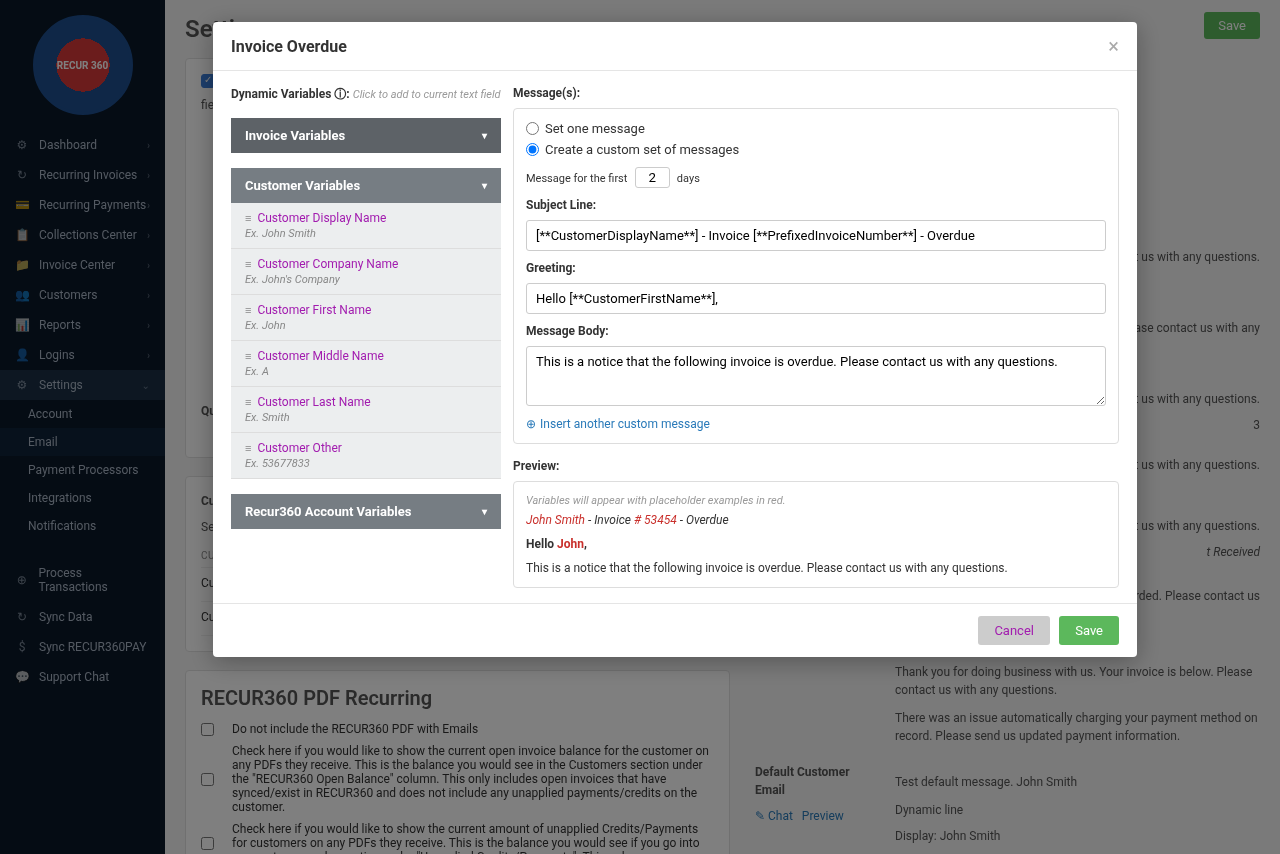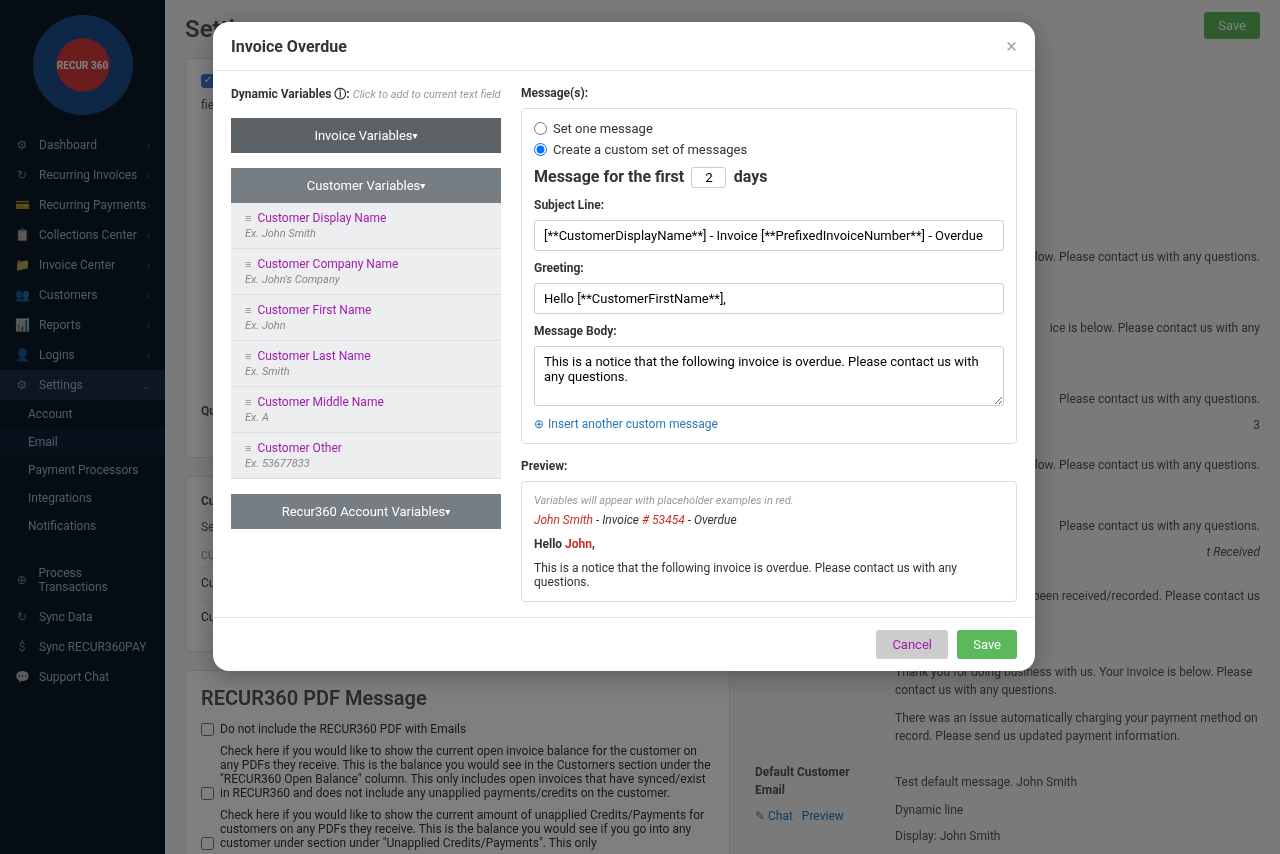--- a/index.html
+++ b/index.html
@@ -14,57 +14,57 @@
 .nav-left{display:flex;align-items:center;gap:10px}
 .nav-icon{width:14px;display:inline-block;text-align:center;opacity:.7}
 .chevron{font-size:10px;opacity:.5}
 .sub-item{padding:7px 15px 7px 28px;font-size:12px;cursor:pointer}
 .sub-item.selected{background:#0f2238;position:relative}
 .sub-item.selected::after{content:"";position:absolute;right:-8px;top:50%;transform:translateY(-50%);border:8px solid transparent;border-right-color:#f5f5f5}
 .main{flex:1;overflow-y:auto;padding:15px 20px}
 .page-title{font-size:24px;color:#555;font-weight:600;margin-bottom:15px}
 .save-btn{position:absolute;top:12px;right:20px;background:#5cb85c;color:#fff;border:none;padding:6px 14px;border-radius:3px;font-size:13px;cursor:pointer}
 .overlay{position:absolute;inset:0;background:rgba(0,0,0,.5);z-index:100}
-.modal{position:absolute;top:22px;left:213px;width:822px;background:#fff;border-radius:16px;z-index:101;box-shadow:0 5px 25px rgba(0,0,0,.3)}
+.modal{position:absolute;top:22px;left:213px;width:924px;background:#fff;border-radius:4px;z-index:101;box-shadow:0 5px 25px rgba(0,0,0,.3)}
 .modal-header{padding:12px 18px;border-bottom:1px solid #e5e5e5;display:flex;justify-content:space-between;align-items:center}
 .modal-title{font-size:16px;font-weight:bold}
 .modal-close{font-size:20px;color:#aaa;cursor:pointer;background:none;border:none}
-.modal-body{padding:15px 18px;display:flex;gap:20px}
+.modal-body{padding:15px 18px;display:flex;gap:12px}
 .left-col{width:270px;flex-shrink:0}
 .right-col{flex:1}
 .dv-label{font-size:12px;font-weight:bold;margin-bottom:6px}
 .dv-hint{font-style:italic;color:#999;font-weight:normal;font-size:11px}
-.accordion-hd{background:#5d6267;color:#fff;padding:10px 14px;font-size:13px;font-weight:400;display:flex;justify-content:center;align-items:center;cursor:pointer;margin-top:15px}
+.accordion-hd{background:#5d6267;color:#fff;padding:10px 14px;font-size:13px;font-weight:700;display:flex;justify-content:space-between;align-items:center;cursor:pointer;margin-top:15px}
 .accordion-hd.light{background:#767d83}
 .var-item{background:#eceeef;padding:8px 14px;border-bottom:1px solid #ddd;cursor:pointer;font-size:12px}
 .var-name{color:#a21caf}
 .var-ex{font-style:italic;color:#888;font-size:11px;margin-top:2px}
 .drag-icon{display:inline-block;margin-right:6px;color:#888;font-size:11px}
 .section-label{font-weight:bold;font-size:12px;margin-bottom:8px}
 .msg-box{border:1px solid #ddd;border-radius:4px;padding:12px;margin-bottom:15px}
 .radio-row{display:flex;align-items:center;gap:6px;margin-bottom:6px;font-size:13px}
 .radio-row input{margin:0}
 .field-group{margin-top:10px}
 .field-label{font-weight:bold;font-size:12px;margin-bottom:4px;display:block}
-.field-inline{font-size:16px;font-weight:bold}
+.field-inline{font-size:11px;font-weight:normal}
 .days-input{width:35px;border:1px solid #ccc;border-radius:3px;padding:2px 4px;text-align:center;margin:0 4px}
 .txt-input{width:100%;border:1px solid #ccc;border-radius:3px;padding:7px 9px;font-size:13px;margin-top:4px}
 .txt-area{width:100%;border:1px solid #ccc;border-radius:3px;padding:7px 9px;font-size:13px;margin-top:4px;height:60px;resize:vertical}
 .insert-link{color:#2a7ab9;font-size:12px;cursor:pointer;display:inline-flex;align-items:center;gap:4px;margin-top:8px}
 .preview-box{border:1px solid #ddd;border-radius:4px;padding:12px;margin-top:6px}
 .preview-hint{font-style:italic;color:#999;font-size:11px}
 .pv-line{font-size:12px;margin-top:6px}
 .pv-red{color:#c9302c}
 .modal-footer{padding:12px 18px;border-top:1px solid #e5e5e5;text-align:right}
 .btn{padding:7px 16px;border:none;border-radius:3px;font-size:13px;cursor:pointer;margin-left:6px}
 .btn-cancel{background:#ccc;color:#a21caf}
 .btn-save{background:#5cb85c;color:#fff}
 .bg-panel{background:#fff;border:1px solid #e0e0e0;border-radius:4px;padding:15px;margin-bottom:18px}
 .bg-line{font-size:12px;color:#555;line-height:1.5;margin-bottom:8px}
-.chk-row{display:flex;align-items:flex-end;gap:6px;margin-bottom:8px;font-size:12px}
+.chk-row{display:flex;align-items:center;gap:18px;margin-bottom:8px;font-size:12px}
 .bg-h2{font-size:20px;color:#555;font-weight:600;margin-bottom:12px}
 .bg-table-hdr{display:flex;font-size:10px;color:#888;letter-spacing:.5px;padding:6px 0;border-bottom:1px solid #eee}
 .bg-table-row{display:flex;padding:8px 0;font-size:12px;border-bottom:1px solid #f0f0f0}
 .col-cf{width:310px}
 .col-em{width:125px;text-align:center}
 .col-pdf{width:80px;text-align:center}
 .right-bg{font-size:12px;color:#555;line-height:1.5}
 .chk-blue{appearance:none;width:14px;height:14px;border:1px solid #3b7dd8;border-radius:3px;background:#3b7dd8;position:relative;cursor:pointer}
 .chk-blue::after{content:"✓";color:#fff;font-size:10px;position:absolute;top:-1px;left:2px}
 .caret-down{font-size:10px}
@@ -203,21 +203,21 @@
             <div class="col-em"><input type="checkbox" class="chk-blue" checked="" style=""></div>
             <div class="col-pdf"><input type="checkbox" class="chk-blue" checked="" style=""></div>
           </div>
           <div class="bg-table-row">
             <div class="col-cf">Custom Test 2</div>
             <div class="col-em"><input type="checkbox" class="chk-blue" checked="" style=""></div>
             <div class="col-pdf"><input type="checkbox" class="chk-blue" checked="" style=""></div>
           </div>
         </div>
         <div class="bg-panel">
-          <div class="bg-h2">RECUR360 PDF Message</div>
+          <div class="bg-h2">RECUR360 PDF Recurring</div>
           <div class="chk-row">
               <input type="checkbox" style="">
               <span>Do not include the RECUR360 PDF with Emails</span>
             </div>
           <div class="chk-row">
               <input type="checkbox" style="">
               <span>Check here if you would like to show the current open invoice balance for the customer on any PDFs they receive. This is the balance you would see in the Customers section under the "RECUR360 Open Balance" column. This only includes open invoices that have synced/exist in RECUR360 and does not include any unapplied payments/credits on the customer.</span>
             </div>
           <div class="chk-row">
               <input type="checkbox" style="">
@@ -281,22 +281,22 @@
           <span>Invoice Variables</span>
             <span class="caret-down">▾</span>
         </div>
         <div class="accordion-hd light">
           <span>Customer Variables</span>
             <span class="caret-down">▾</span>
         </div>
         <div class="var-item"><span class="drag-icon">≡</span><span class="var-name">Customer Display Name</span><div class="var-ex">Ex. John Smith</div></div>
         <div class="var-item"><span class="drag-icon">≡</span><span class="var-name">Customer Company Name</span><div class="var-ex">Ex. John's Company</div></div>
         <div class="var-item"><span class="drag-icon">≡</span><span class="var-name">Customer First Name</span><div class="var-ex">Ex. John</div></div>
+        <div class="var-item"><span class="drag-icon">≡</span><span class="var-name">Customer Middle Name</span><div class="var-ex">Ex. A</div></div>
         <div class="var-item"><span class="drag-icon">≡</span><span class="var-name">Customer Last Name</span><div class="var-ex">Ex. Smith</div></div>
-        <div class="var-item"><span class="drag-icon">≡</span><span class="var-name">Customer Middle Name</span><div class="var-ex">Ex. A</div></div>
         <div class="var-item"><span class="drag-icon">≡</span><span class="var-name">Customer Other</span><div class="var-ex">Ex. 53677833</div></div>
         <div class="accordion-hd light">
           <span>Recur360 Account Variables</span>
             <span class="caret-down">▾</span>
         </div>
       </div>
       <div class="right-col">
         <div class="section-label">Message(s):</div>
         <div class="msg-box">
           <div class="radio-row">

